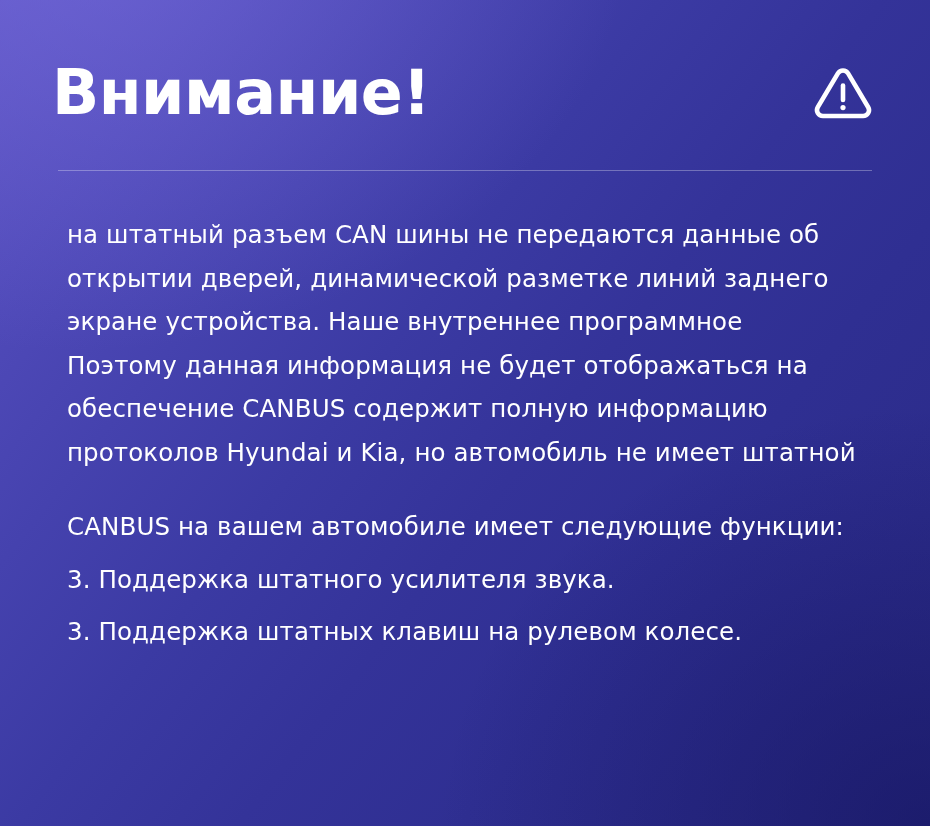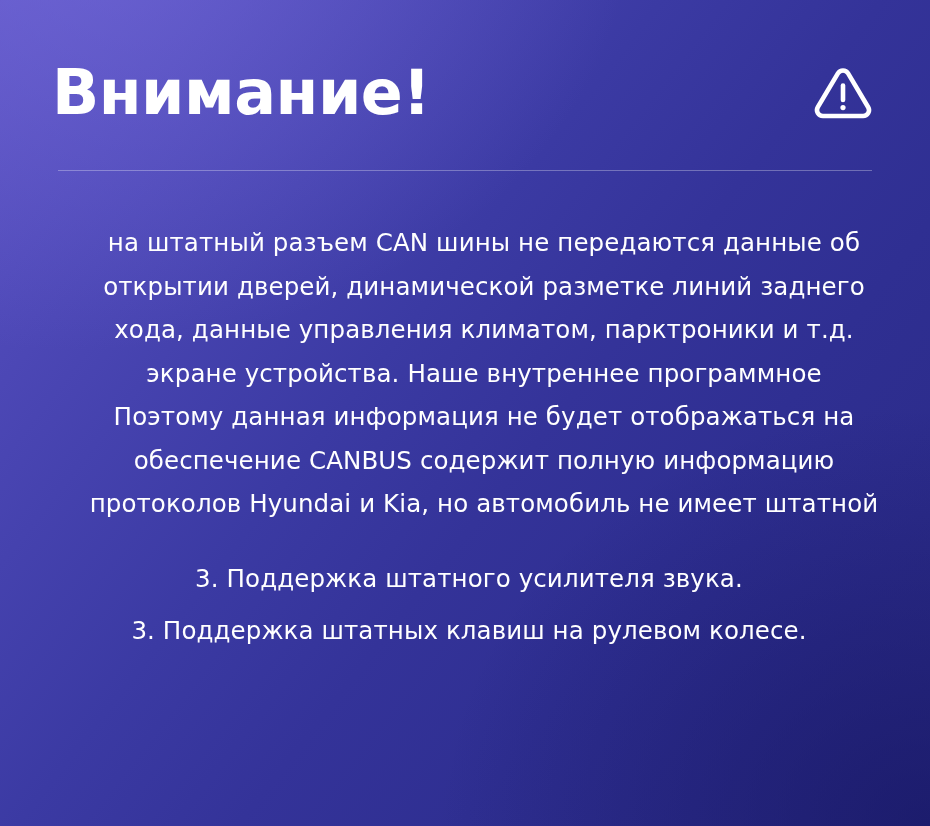--- a/index.html
+++ b/index.html
@@ -80,28 +80,28 @@
 
   
   #body-copy {
     position: absolute;
     left: 60px;
     top: 206px;
     width: 818px;
   }
 
   .para {
-    margin: 15px;
+    margin: 7px;
     font-family: "DejaVu Sans", sans-serif;
     font-size: 24.5px;
     font-weight: 400;
     line-height: 43.5px;
     letter-spacing: 0.1px;
     color: #ffffff;
-    text-align: center;
+    text-align: left;
   }
 
   #paragraph-main {
     width: 818px;
   }
   #paragraph-main .line {
     display: block;
     white-space: nowrap;
   }
 
@@ -136,26 +136,26 @@
     </span>
 
     <div id="divider"></div>
   </div>
 
   <div id="body-copy">
 
     <p id="paragraph-main" class="para">
       <span class="line">на штатный разъем CAN шины не передаются данные об</span>
       <span class="line">открытии дверей, динамической разметке линий заднего</span>
-      <span class="line">хода, данные управления климатом, парктроники и т.д.</span>
       <span class="line">экране устройства. Наше внутреннее программное</span>
       <span class="line">Поэтому данная информация не будет отображаться на</span>
       <span class="line">обеспечение CANBUS содержит полную информацию</span>
       <span class="line">протоколов Hyundai и Kia, но автомобиль не имеет штатной</span>
     </p>
 
     <p id="features-block" class="para">
+      <span id="features-intro">CANBUS на вашем автомобиле имеет следующие функции:</span>
       <span class="feature-item">3. Поддержка штатного усилителя звука.</span>
       <span class="feature-item">3. Поддержка штатных клавиш на рулевом колесе.</span>
     </p>
 
   </div>
 </div>
 
 </body></html>

